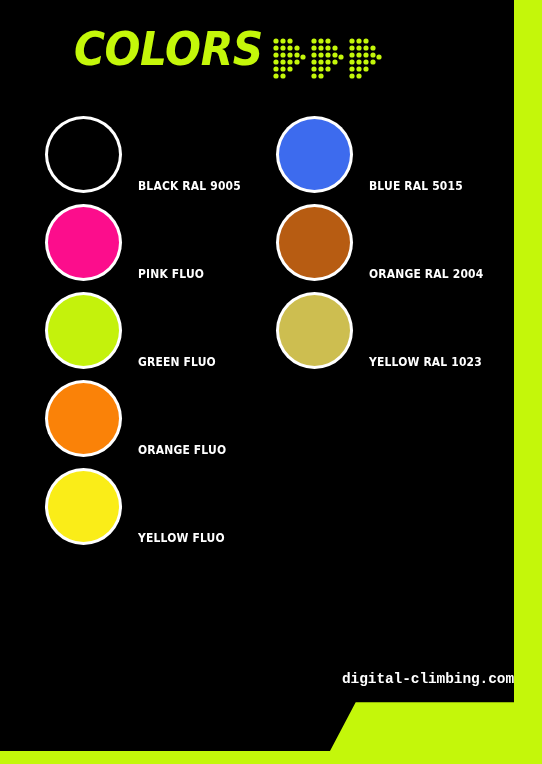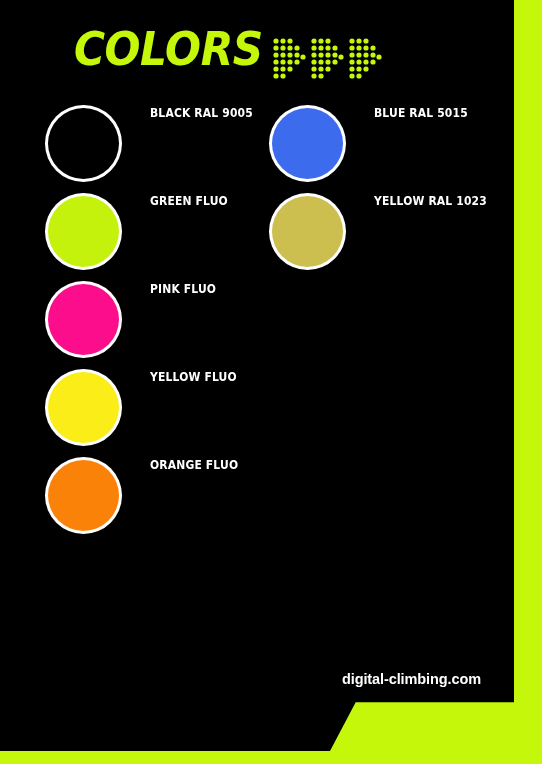--- a/index.html
+++ b/index.html
@@ -66,28 +66,27 @@
   }
   .chev { display: block; }
 
   
   .col {
     position: absolute;
     top: 105px;
     width: 240px;
   }
   .col-left  { left: 45px; }
-  .col-right { left: 269px; }
+  .col-right { left: 276px; }
 
   .swatch-row {
     position: relative;
     height: 88px;
     display: flex;
-    align-items: flex-start;
-    gap: 12px;
+    align-items: flex-end;
   }
   .dot-wrap {
     position: relative;
     width: 77px;
     height: 77px;
     flex: 0 0 77px;
     display: flex;
     align-items: center;
     justify-content: center;
   }
@@ -112,21 +111,21 @@
   
   .footer-url {
     position: absolute;
     left: 342px;
     top: 671px;
     color: #ffffff;
     font-size: 14.5px;
     font-weight: 700;
     letter-spacing: -0.1px;
     white-space: nowrap;
-    font-family: Liberation Sans, sans-serif;
+    font-family: Liberation Mono, monospace;
   }
 </style>
 </head>
 <body>
 
 <div id="poster">
 
   <div class="green-plate"></div>
   <div class="black-panel"></div>
 
@@ -213,53 +212,59 @@
 
   <div class="col col-left">
     <div class="swatch-row">
       <div class="dot-wrap">
         <div class="dot" style="background: rgb(0, 0, 0);"></div>
       </div>
       <div class="swatch-label">BLACK RAL 9005</div>
     </div>
     <div class="swatch-row">
       <div class="dot-wrap">
+        <div class="dot" style="background: rgb(252, 13, 140);"></div>
+      </div>
+      <div class="swatch-label">PINK FLUO</div>
+    </div>
+    <div class="swatch-row">
+      <div class="dot-wrap">
         <div class="dot" style="background: rgb(196, 242, 12);"></div>
       </div>
       <div class="swatch-label">GREEN FLUO</div>
     </div>
     <div class="swatch-row">
       <div class="dot-wrap">
-        <div class="dot" style="background: rgb(252, 13, 140);"></div>
-      </div>
-      <div class="swatch-label">PINK FLUO</div>
+        <div class="dot" style="background: rgb(250, 130, 8);"></div>
+      </div>
+      <div class="swatch-label">ORANGE FLUO</div>
     </div>
     <div class="swatch-row">
       <div class="dot-wrap">
         <div class="dot" style="background: rgb(250, 237, 24);"></div>
       </div>
       <div class="swatch-label">YELLOW FLUO</div>
     </div>
-    <div class="swatch-row">
-      <div class="dot-wrap">
-        <div class="dot" style="background: rgb(250, 130, 8);"></div>
-      </div>
-      <div class="swatch-label">ORANGE FLUO</div>
-    </div>
   </div>
 
   <div class="col col-right">
     <div class="swatch-row">
       <div class="dot-wrap">
         <div class="dot" style="background: rgb(61, 107, 238);"></div>
       </div>
       <div class="swatch-label">BLUE RAL 5015</div>
     </div>
     <div class="swatch-row">
       <div class="dot-wrap">
+        <div class="dot" style="background: rgb(183, 92, 18);"></div>
+      </div>
+      <div class="swatch-label">ORANGE RAL 2004</div>
+    </div>
+    <div class="swatch-row">
+      <div class="dot-wrap">
         <div class="dot" style="background: rgb(205, 190, 80);"></div>
       </div>
       <div class="swatch-label">YELLOW RAL 1023</div>
     </div>
   </div>
 
   <div class="footer-url">digital-climbing.com</div>
 
 </div>
 

